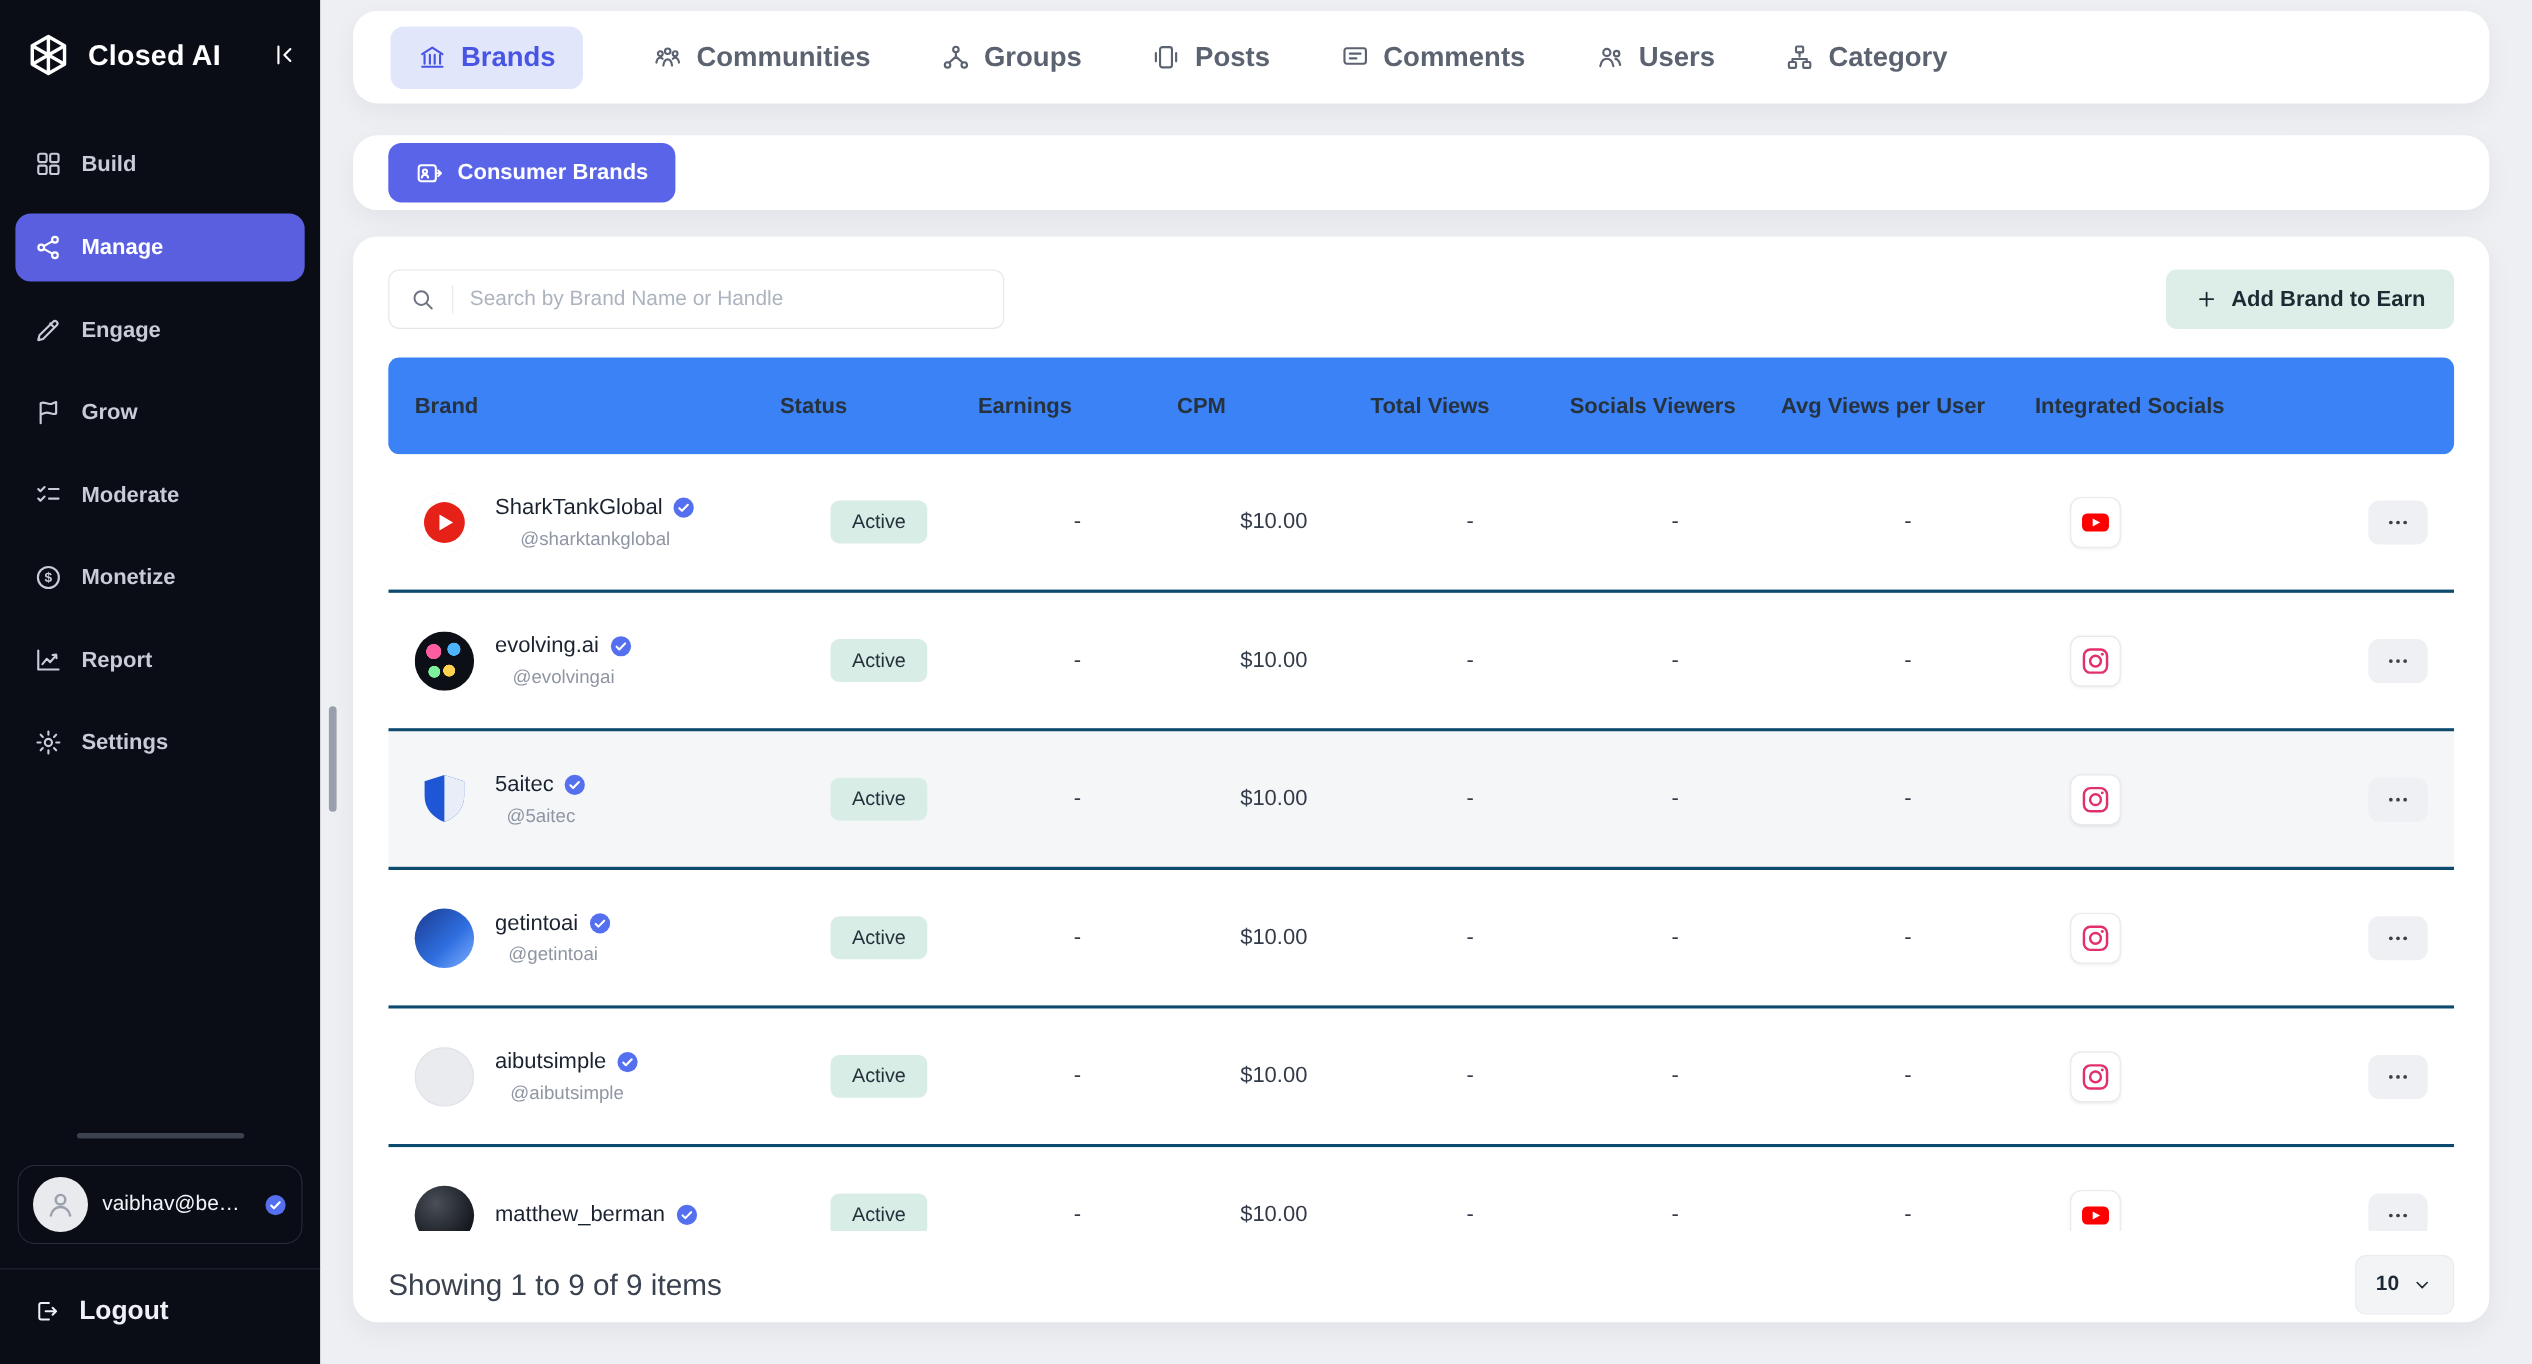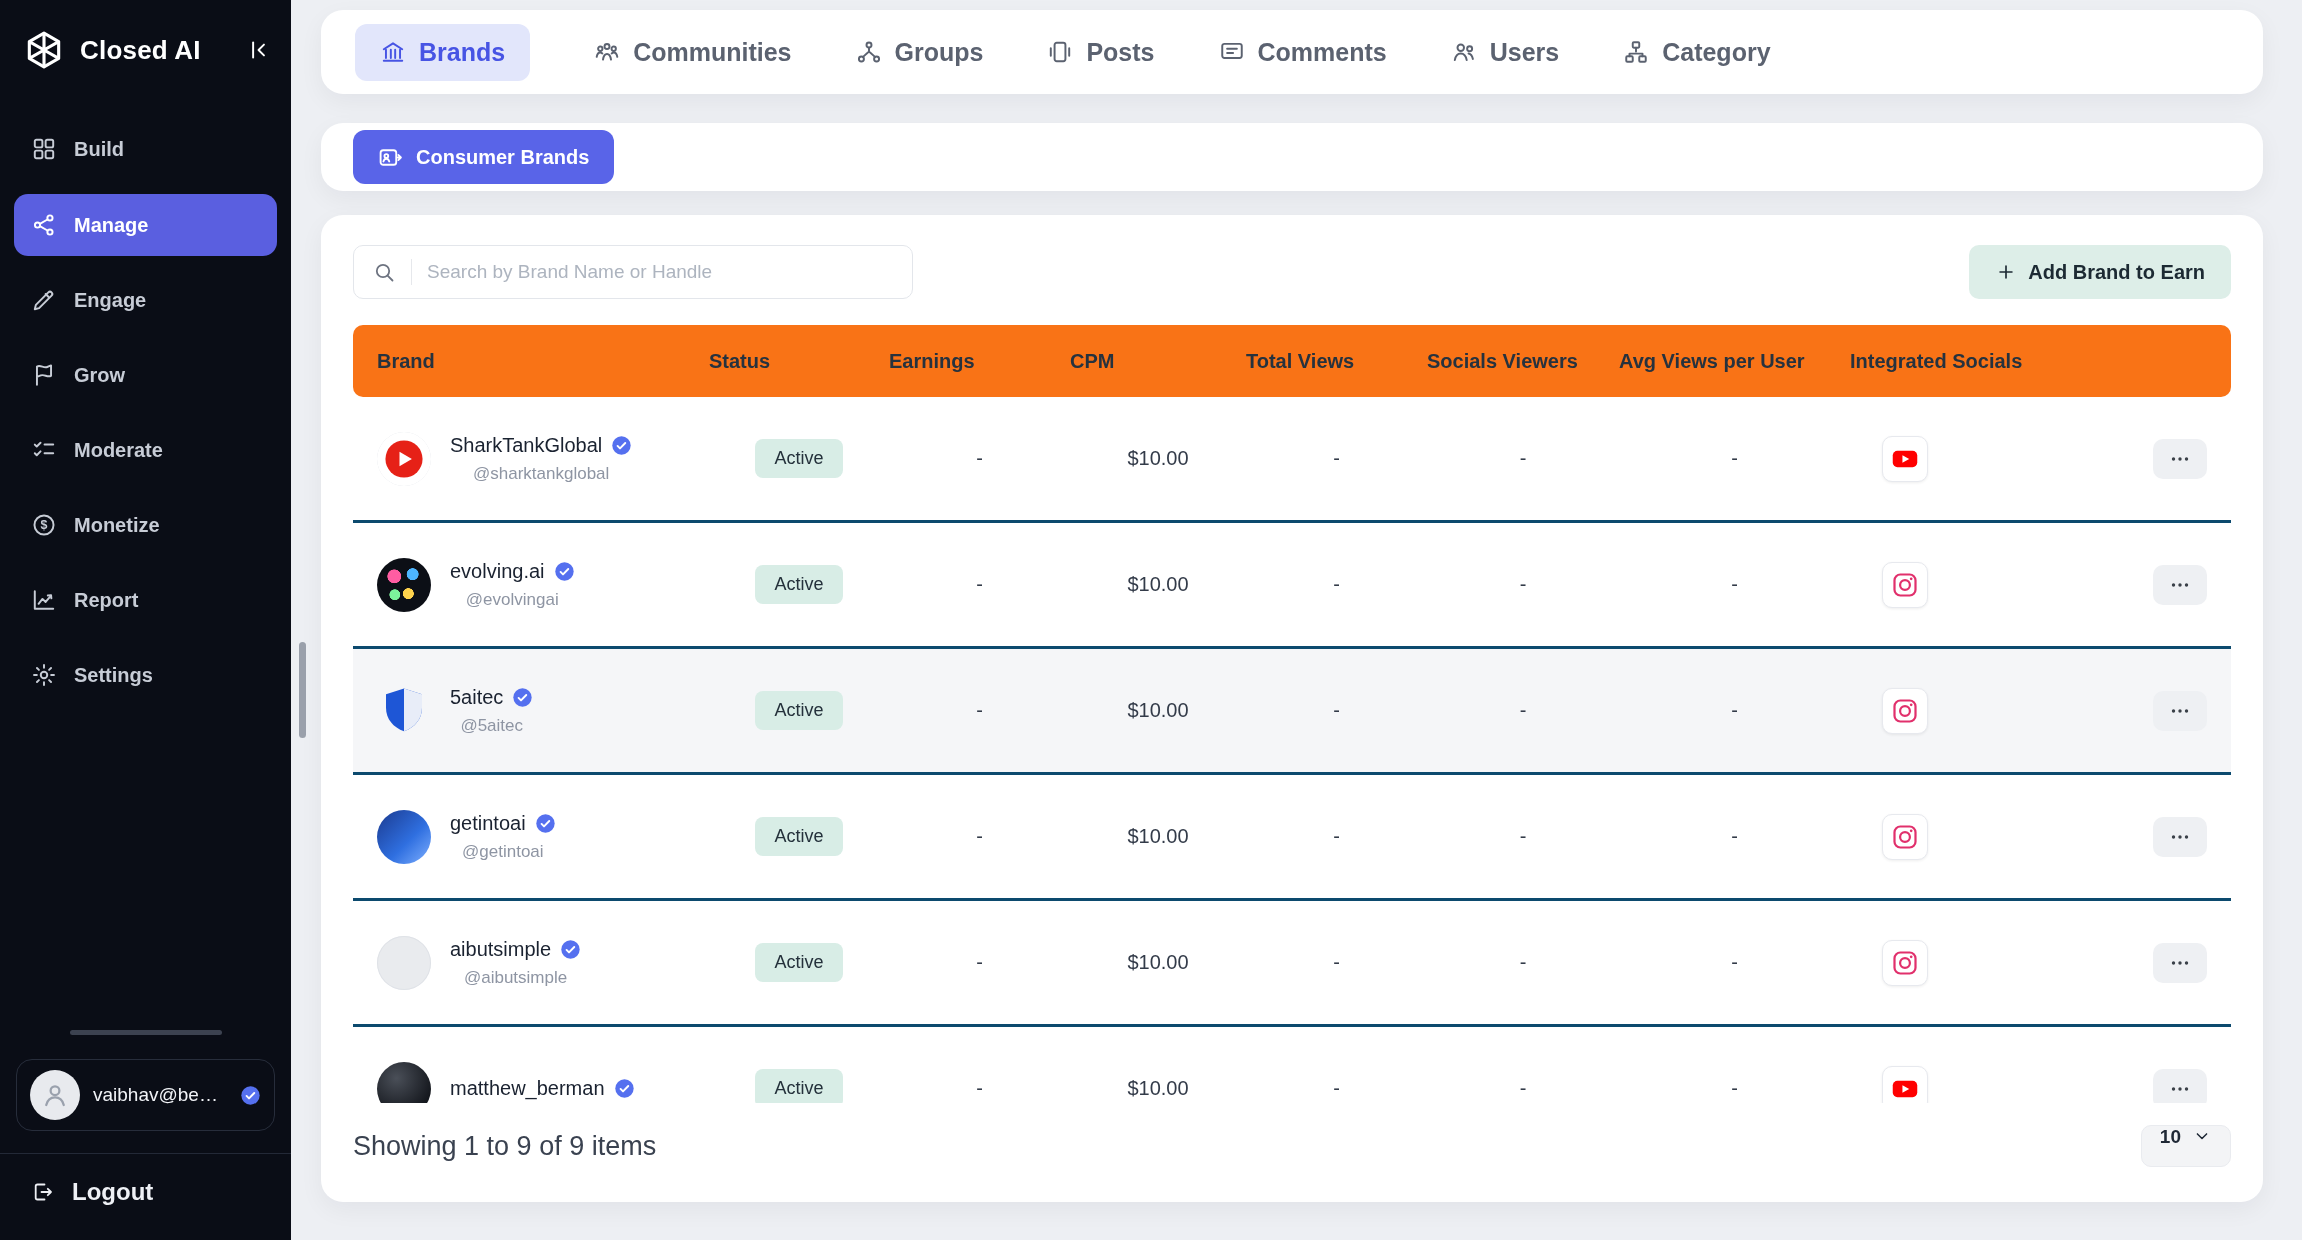--- a/index.html
+++ b/index.html
@@ -54,21 +54,21 @@
   .toolbar { display: flex; align-items: center; justify-content: space-between; padding: 30px 32px 26px; border-radius: 18px; }
   .search-box { display: flex; align-items: center; gap: 15px; width: 560px; height: 54px; border: 1px solid #e3e6eb; border-radius: 10px; padding: 0 18px; background: #fff; }
   .search-box .icon { width: 24px; height: 24px; color: #6d7380; }
   .search-divider { width: 1px; height: 26px; background: #e6e8ec; }
   .search-box input { border: none; outline: none; flex: 1; font-size: 19px; font-family: inherit; color: #333b48; background: transparent; }
   .search-box input::placeholder { color: #adb4bf; }
   .add-btn { display: flex; align-items: center; gap: 11px; background: #ddeee8; border: none; border-radius: 10px; height: 54px; padding: 0 26px; font-size: 20px; font-weight: 600; color: #1c2a33; font-family: inherit; cursor: pointer; }
   .add-btn .icon { width: 22px; height: 22px; }
 
   .grid-cols { display: grid; grid-template-columns: 332px 180px 181px 176px 181px 192px 231px 238px 1fr; align-items: center; }
-  .thead { height: 72px; background: #f97316; border-radius: 10px; margin: 0 32px; padding: 0 24px; }
+  .thead { height: 88px; background: #3b82f6; border-radius: 10px; margin: 0 32px; padding: 0 24px; }
   .th { font-size: 20px; font-weight: 600; color: #26323e; }
   .tbody { margin: 0 32px; height: 706px; overflow: hidden; }
   .trow { height: 126px; padding: 0 24px; border-bottom: 3px solid #0c4a6e; background: #fff; text-align: center; }
   .trow.alt { background: #f5f6f8; }
   .cell { min-width: 0; }
   .val { font-size: 20px; color: #333b49; }
   .brand-cell { display: flex; align-items: center; gap: 19px; }
   .avatar { width: 54px; height: 54px; border-radius: 50%; overflow: hidden; flex: none; display: flex; align-items: center; justify-content: center; }
   .avatar svg { width: 100%; height: 100%; display: block; }
   .av-ring { box-shadow: inset 0 0 0 1px #e8eaee; }
@@ -81,21 +81,21 @@
   .brand-handle { font-size: 17px; color: #8e95a3; margin-top: 7px; }
   .badge { display: inline-block; background: #d8ede6; color: #24313b; border-radius: 8px; padding: 9px 19px; font-size: 18px; }
   .social-tile { width: 46px; height: 46px; border-radius: 10px; border: 1px solid #e7e9ee; background: #fff; box-shadow: 0 1px 3px rgba(0,0,0,.07); display: flex; align-items: center; justify-content: center; margin-left: 32px; cursor: pointer; }
   .social-tile svg { width: 28px; height: 28px; display: block; }
   .actions { display: flex; justify-content: flex-end; }
   .dots-btn { width: 54px; height: 40px; border-radius: 10px; border: none; background: #eef0f3; color: #3a4048; display: flex; align-items: center; justify-content: center; cursor: pointer; }
   .dots-btn svg { width: 24px; height: 24px; }
 
   .tfooter { display: flex; align-items: center; justify-content: space-between; padding: 22px 32px 0; }
   .showing { font-size: 27px; color: #3a4250; }
-  .page-size { display: flex; gap: 11px; background: #f3f4f6; border: 1px solid #e9ebef; border-radius: 10px; height: 42px; padding: 0 18px; font-size: 19px; font-weight: 600; color: #1f2835; font-family: inherit; cursor: pointer; }
+  .page-size { display: flex; align-items: center; gap: 11px; background: #f3f4f6; border: 1px solid #e9ebef; border-radius: 10px; height: 54px; padding: 0 18px; font-size: 19px; font-weight: 600; color: #1f2835; font-family: inherit; cursor: pointer; }
   .page-size .icon { width: 20px; height: 20px; color: #1f2835; }
 </style>
 </head>
 <body>
 
 <div class="app">
 
   <aside class="sidebar">
     <div class="sb-header">
       <span class="icon sb-logo">

